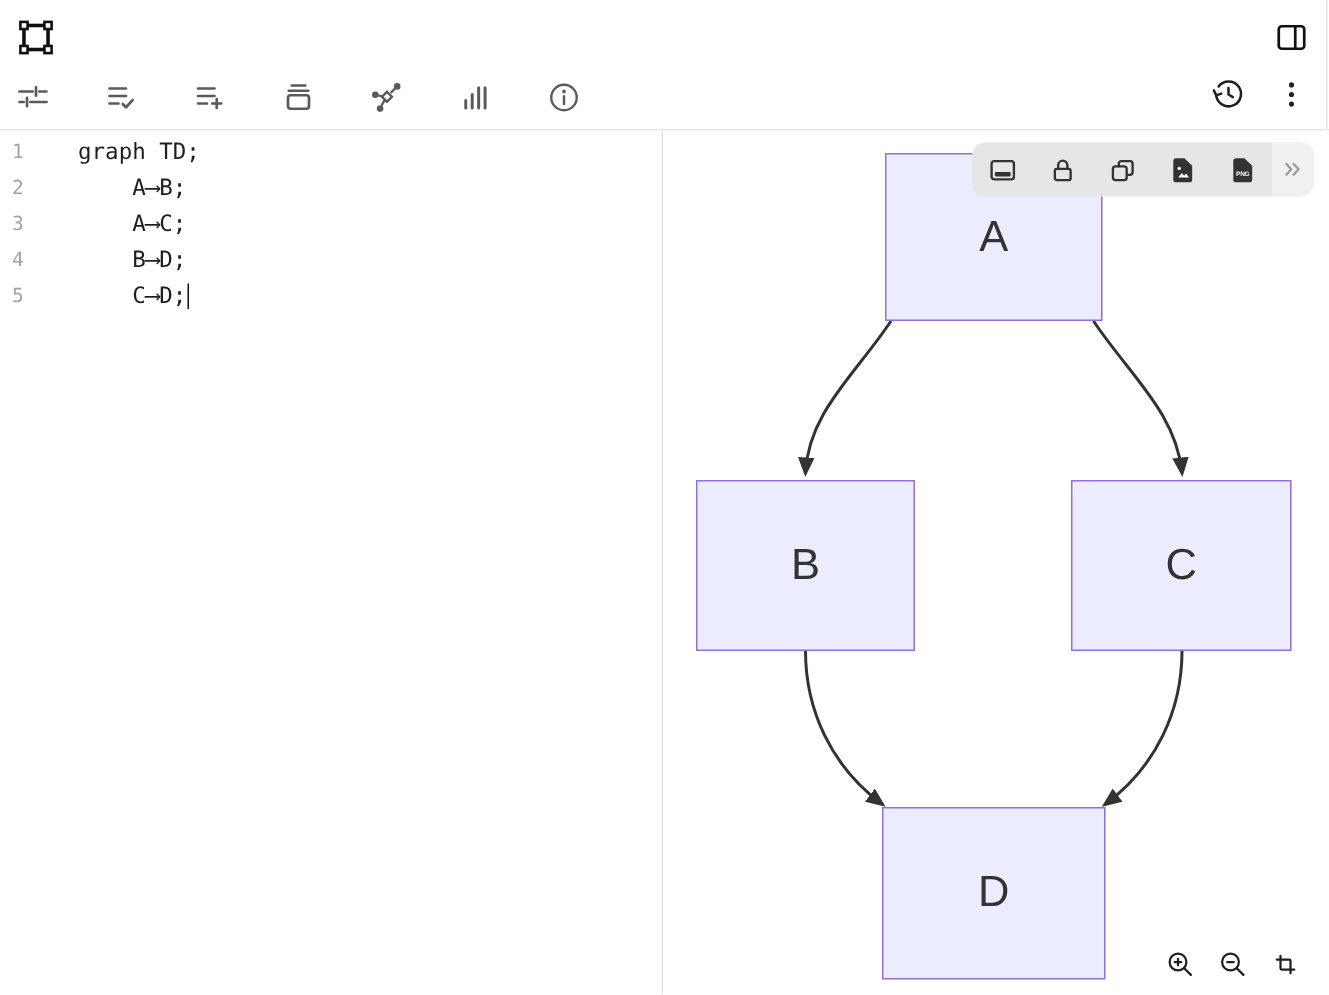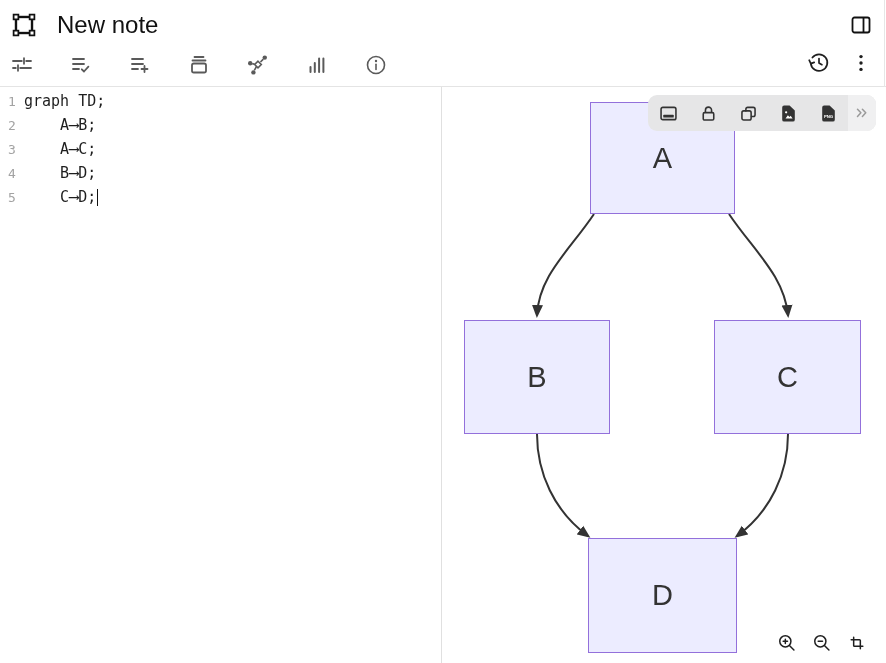--- a/index.html
+++ b/index.html
@@ -26,21 +26,21 @@
   .vrule { position:absolute; left:441px; top:87px; width:1px; height:576px; background:#e0e0e0; }
   .right-edge { position:absolute; left:884px; top:0; width:1px; height:663px; background:#e6e6e6; }
 
   
   .editor { position:absolute; left:0; top:87px; width:441px; height:576px;
             padding-top:2px; background:#fff; cursor:text; }
   .code-row { display:flex; height:24px; align-items:center; }
   .gutter { width:16px; margin-left:8px; font-family:"DejaVu Sans Mono", monospace;
             font-size:13px; color:#a3a3a3; flex:none; }
   .code { font-family:"DejaVu Sans Mono","DejaVu Sans", monospace; font-size:15px;
-          color:#1e1e1e; white-space:pre; }
+          color:#1e1e1e; white-space:pre;margin-left:28px; }
   .caret { display:inline-block; width:1.5px; height:17px; background:#111;
            vertical-align:middle; margin-left:0.5px; }
 
   
   .canvas { position:absolute; left:442px; top:87px; width:444px; height:576px;
             background:#fff; overflow:hidden; }
   .edges-svg { position:absolute; left:0; top:0; width:444px; height:576px; }
   .node { position:absolute; background:#ECECFF; border:1.5px solid #9370DB;
           display:flex; align-items:center; justify-content:center;
           font-size:29px; color:#333; cursor:pointer; }
@@ -70,21 +70,20 @@
       <rect x="1.6" y="1.6" width="6" height="6" fill="#111"></rect>
       <rect x="16.4" y="1.6" width="6" height="6" fill="#111"></rect>
       <rect x="1.6" y="16.4" width="6" height="6" fill="#111"></rect>
       <rect x="16.4" y="16.4" width="6" height="6" fill="#111"></rect>
       <rect x="3.2" y="3.2" width="2.8" height="2.8" fill="#fff"></rect>
       <rect x="18" y="3.2" width="2.8" height="2.8" fill="#fff"></rect>
       <rect x="3.2" y="18" width="2.8" height="2.8" fill="#fff"></rect>
       <rect x="18" y="18" width="2.8" height="2.8" fill="#fff"></rect>
     </svg>
   </span>
-  <div class="app-title">New note</div>
   <button class="icon-btn panel-toggle">
     <svg width="24" height="24" viewBox="0 0 24 24" fill="none" stroke="#111" stroke-width="1.8">
       <rect x="3.5" y="4.5" width="17" height="15" rx="2"></rect>
       <line x1="14.5" y1="4.5" x2="14.5" y2="19.5"></line>
     </svg>
   </button>
 </div>
 
 <div class="toolbar">
   <button class="icon-btn">

